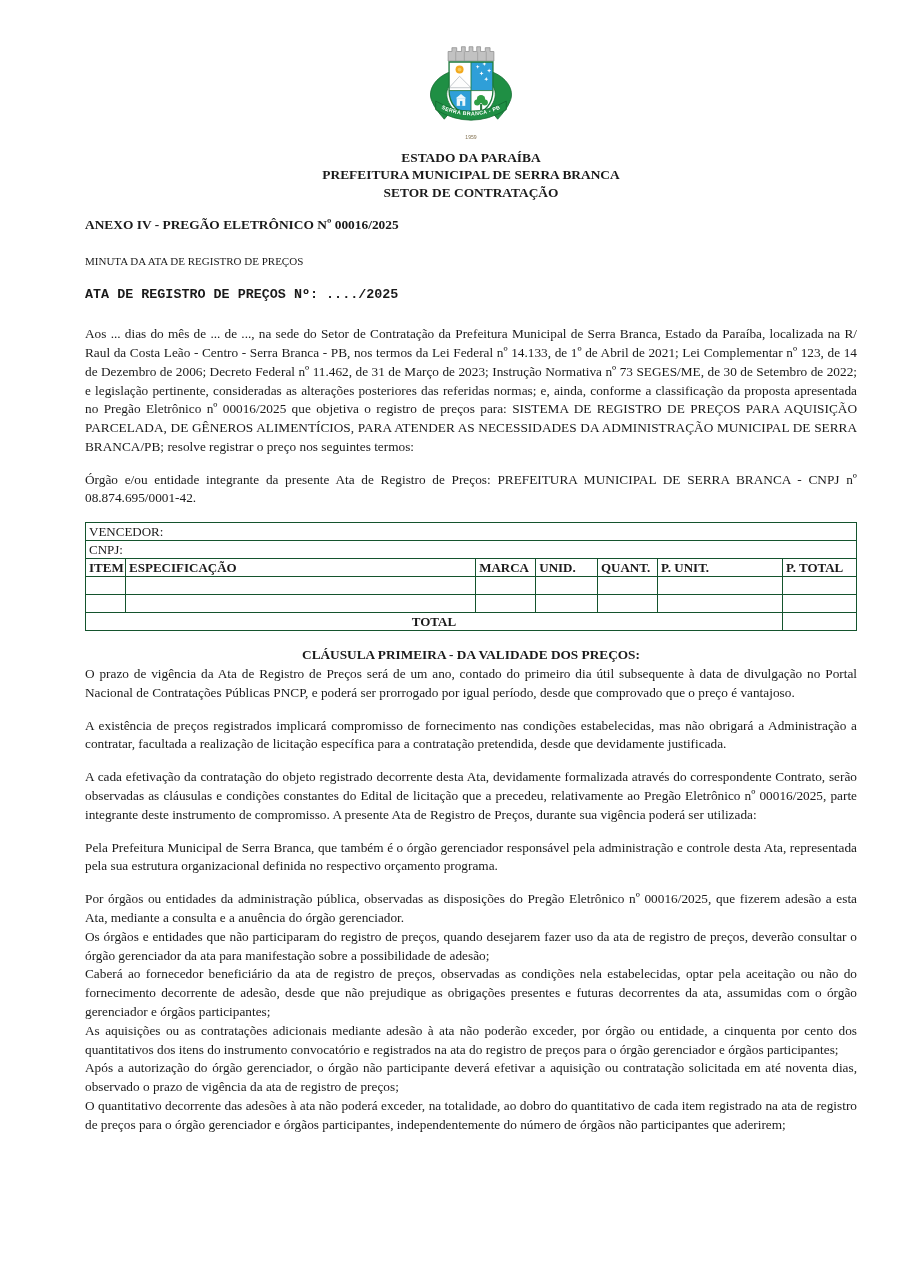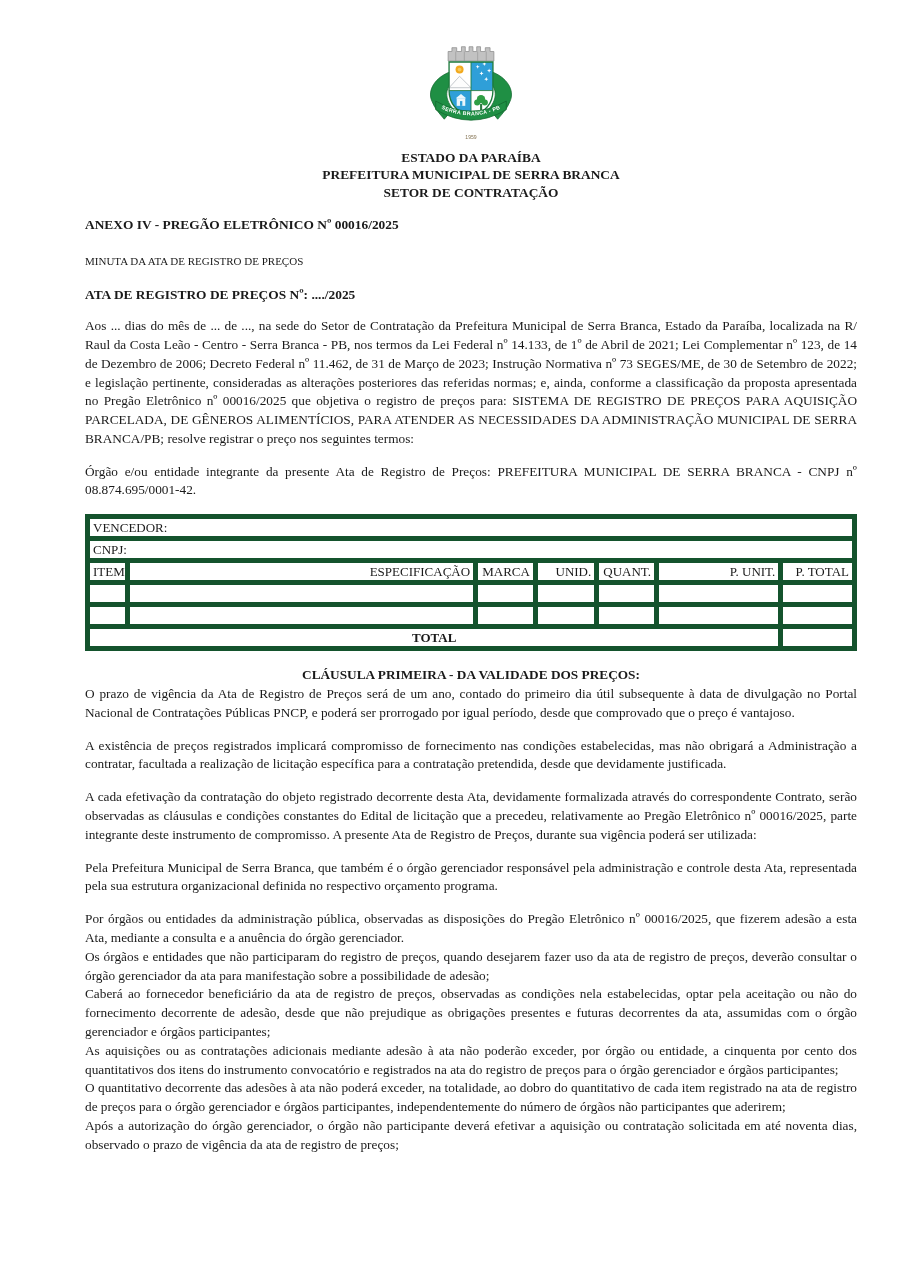--- a/index.html
+++ b/index.html
@@ -8,33 +8,33 @@
     font-family:"Liberation Serif","DejaVu Serif",serif;color:#1a1a1a;
     position:relative;
   }
   .content{margin-left:85px;width:772px;}
   .doc-header{text-align:center;padding-top:41px;}
   .logo{width:96px;height:103px;display:block;margin:0 auto 5px;}
   .hline{font-size:13.4px;font-weight:700;line-height:17.4px;}
   .title-block{margin-top:15px;}
   .t-bold{font-size:13.4px;font-weight:700;line-height:18.8px;margin:0 0 16.5px;}
   .t-normal{font-size:11px;font-weight:400;line-height:18.8px;margin:0 0 16px;}
-  .t-last{margin-bottom:12px;}
+  .t-last{margin-bottom:20px;font-family:Liberation Mono, monospace;}
   p.body{font-size:13.3px;line-height:18.8px;text-align:justify;margin:0 0 14px;}
   p.tight{margin-bottom:0;}
   p.clause-head{font-weight:700;margin-bottom:0;text-align:center;}
   table.price{
     width:100%;border-collapse:collapse;table-layout:fixed;
     margin:8px 0 15px;font-size:13px;
   }
   table.price td,table.price th{
-    border:5px solid #14532d;height:17px;padding:0 3px;
+    border:1px solid #14532d;height:17px;padding:0 3px;
     line-height:17px;overflow:hidden;white-space:nowrap;margin-top:10px;
   }
-  table.price th{font-weight:400;text-align:right;}
+  table.price th{font-weight:700;text-align:left;}
   .cell-left{text-align:left;}
   .total-cell{text-align:center;font-weight:700;}
 </style>
 </head>
 <body>
 
 <div class="page">
   <div class="content">
 
     <header class="doc-header">
@@ -164,19 +164,19 @@
         <p class="body">A existência de preços registrados implicará compromisso de fornecimento nas condições estabelecidas, mas não obrigará a Administração a contratar, facultada a realização de licitação específica para a contratação pretendida, desde que devidamente justificada.</p>
       </section>
 
       <section>
         <p class="body">A cada efetivação da contratação do objeto registrado decorrente desta Ata, devidamente formalizada através do correspondente Contrato, serão observadas as cláusulas e condições constantes do Edital de licitação que a precedeu, relativamente ao Pregão Eletrônico nº 00016/2025, parte integrante deste instrumento de compromisso. A presente Ata de Registro de Preços, durante sua vigência poderá ser utilizada:</p>
         <p class="body">Pela Prefeitura Municipal de Serra Branca, que também é o órgão gerenciador responsável pela administração e controle desta Ata, representada pela sua estrutura organizacional definida no respectivo orçamento programa.</p>
         <p class="body tight">Por órgãos ou entidades da administração pública, observadas as disposições do Pregão Eletrônico nº 00016/2025, que fizerem adesão a esta Ata, mediante a consulta e a anuência do órgão gerenciador.</p>
         <p class="body tight">Os órgãos e entidades que não participaram do registro de preços, quando desejarem fazer uso da ata de registro de preços, deverão consultar o órgão gerenciador da ata para manifestação sobre a possibilidade de adesão;</p>
         <p class="body tight">Caberá ao fornecedor beneficiário da ata de registro de preços, observadas as condições nela estabelecidas, optar pela aceitação ou não do fornecimento decorrente de adesão, desde que não prejudique as obrigações presentes e futuras decorrentes da ata, assumidas com o órgão gerenciador e órgãos participantes;</p>
         <p class="body tight">As aquisições ou as contratações adicionais mediante adesão à ata não poderão exceder, por órgão ou entidade, a cinquenta por cento dos quantitativos dos itens do instrumento convocatório e registrados na ata do registro de preços para o órgão gerenciador e órgãos participantes;</p>
+        <p class="body tight">Após a autorização do órgão gerenciador, o órgão não participante deverá efetivar a aquisição ou contratação solicitada em até noventa dias, observado o prazo de vigência da ata de registro de preços;</p>
         <p class="body tight">O quantitativo decorrente das adesões à ata não poderá exceder, na totalidade, ao dobro do quantitativo de cada item registrado na ata de registro de preços para o órgão gerenciador e órgãos participantes, independentemente do número de órgãos não participantes que aderirem;</p>
-        <p class="body tight">Após a autorização do órgão gerenciador, o órgão não participante deverá efetivar a aquisição ou contratação solicitada em até noventa dias, observado o prazo de vigência da ata de registro de preços;</p>
       </section>
     </main>
 
   </div>
 </div>
 
 </body></html>

